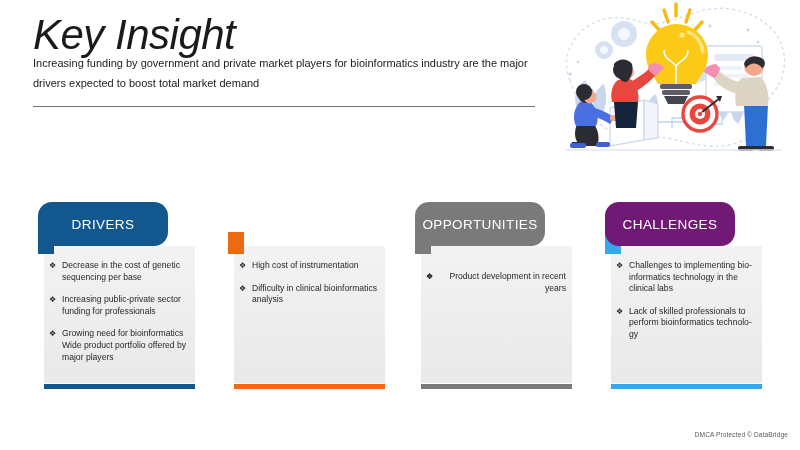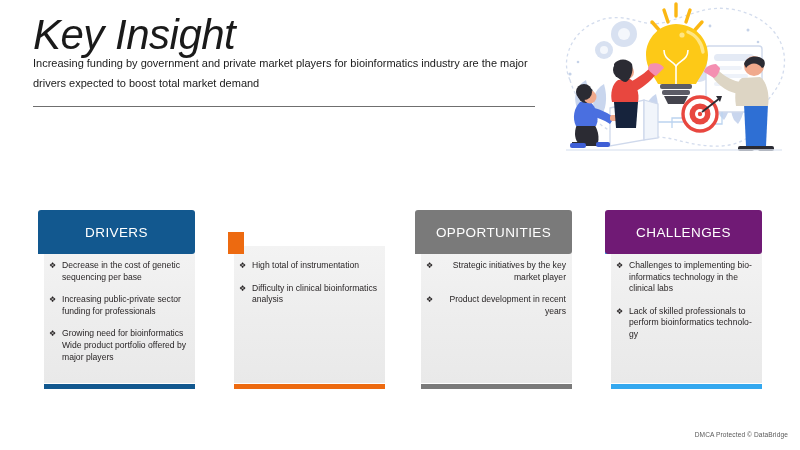--- a/index.html
+++ b/index.html
@@ -58,24 +58,24 @@
   
   .card {
     position: absolute;
     top: 202px;
     width: 157px;
     height: 192px;
   }
   .card-header {
     position: absolute;
     left: 0;
-    top: 8px;
-    width: 157px;
+    top: 0;
+    width: 130px;
     height: 44px;
-    border-radius: 3px;
+    border-radius: 14px;
     display: flex;
     align-items: center;
     justify-content: center;
     z-index: 3;
   }
   
   .card-header-tail {
     position: absolute;
     left: 0;
     top: 30px;
@@ -285,34 +285,34 @@
           <li class="bullet-item"><span class="bullet-glyph">❖</span><span>Increasing public-private sector funding for professionals</span></li>
           <li class="bullet-item"><span class="bullet-glyph">❖</span><span>Growing need for bioinformatics Wide product portfolio offered by major players</span></li>
         </ul>
       </div>
       <div class="card-bottom-bar" style="background: rgb(18, 88, 143);"></div>
     </div>
     <div class="card" style="left: 228px;">
       <div class="card-header-tail" style="background: rgb(237, 106, 16);"></div>
       <div class="card-body">
         <ul class="bullet-list">
-          <li class="bullet-item"><span class="bullet-glyph">❖</span><span>High total of instrumentation</span></li>
+          <li class="bullet-item"><span class="bullet-glyph">❖</span><span>High cost of instrumentation</span></li>
           <li class="bullet-item"><span class="bullet-glyph">❖</span><span>Difficulty in clinical bioinformatics analysis</span></li>
         </ul>
       </div>
       <div class="card-bottom-bar" style="background: rgb(237, 106, 16);"></div>
     </div>
     <div class="card" style="left: 415px; text-align: right;">
       <div class="card-header-tail" style="background: rgb(122, 122, 122);"></div>
       <div class="card-header" style="background: rgb(122, 122, 122);">
         <span class="card-header-label">OPPORTUNITIES</span>
       </div>
       <div class="card-body">
         <ul class="bullet-list">
-          <li class="bullet-item"><span class="bullet-glyph">❖</span><span>Strategic initiatives by the key market player</span></li>
+          <li class="bullet-item"><span class="bullet-glyph">❖</span></li>
           <li class="bullet-item"><span class="bullet-glyph">❖</span><span>Product development in recent years</span></li>
         </ul>
       </div>
       <div class="card-bottom-bar" style="background: rgb(122, 122, 122);"></div>
     </div>
     <div class="card" style="left: 605px;">
       <div class="card-header-tail" style="background: rgb(52, 168, 239);"></div>
       <div class="card-header" style="background: #701a75;">
         <span class="card-header-label">CHALLENGES</span>
       </div>

